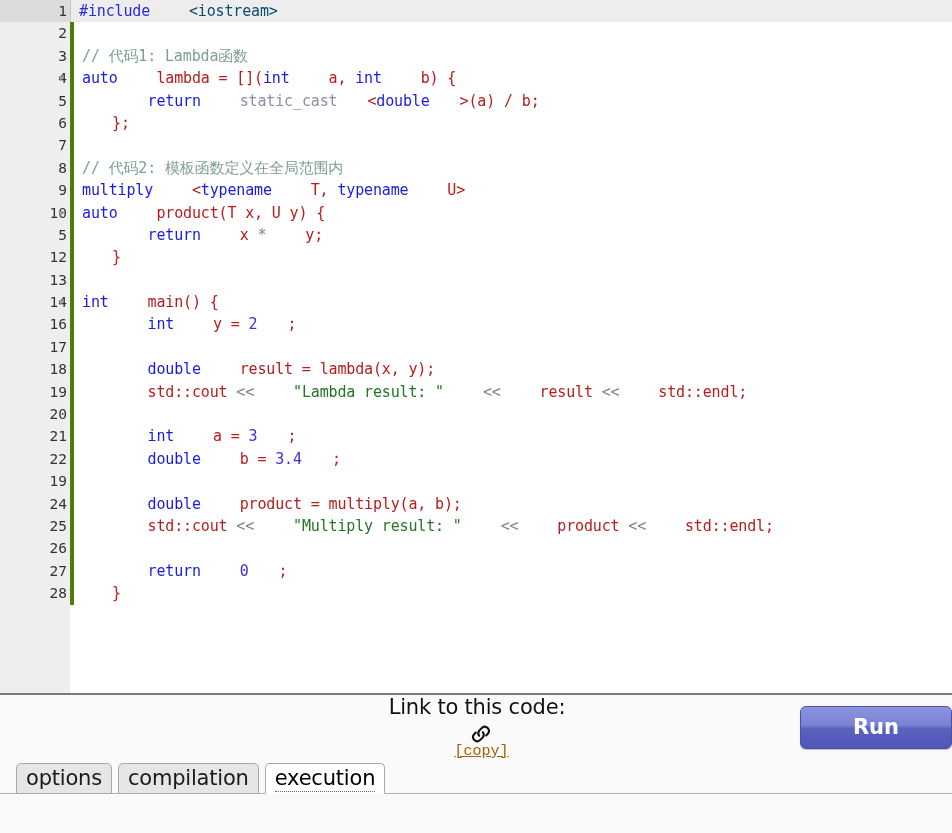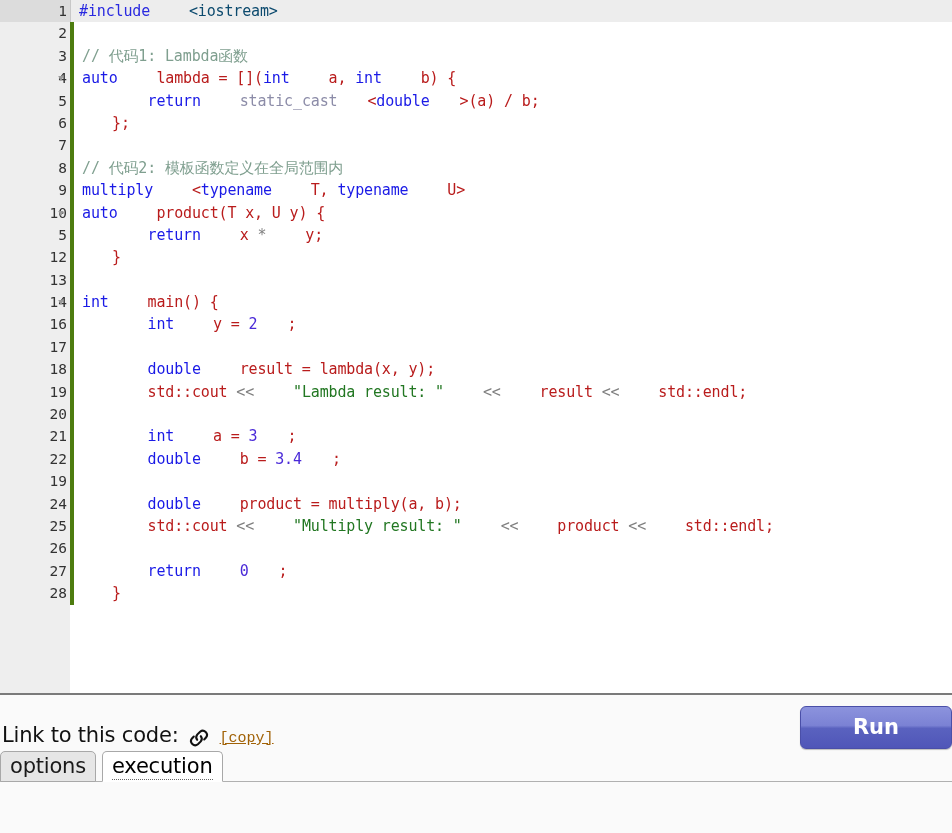--- a/index.html
+++ b/index.html
@@ -107,22 +107,23 @@
     width: 952px;
     height: 140px;
     background: #fafafa;
     border-top: 2px solid #7a7a7a;
     box-sizing: border-box;
   }
   .linkbar {
     position: relative;
     height: 52px;
     display: flex;
-    align-items: flex-end;
+    align-items: center;
     padding-left: 2px;
+    flex-direction: column;
   }
   .linklabel {
     font-family: "DejaVu Sans", sans-serif;
     font-size: 21px;
     color: #111111;
     letter-spacing: -0.2px;
   }
   .chain-icon {
     display: inline-block;
     margin-left: 8px;
@@ -156,22 +157,22 @@
     line-height: 41px;
     box-shadow: 0 1px 1px rgba(0,0,0,0.25);
     cursor: pointer;
     box-sizing: border-box;
   }
 
   
   .tabs {
     position: relative;
     height: 31px;
-    margin-top: 4px;
-    padding-left: 0px;
+    margin-top: 16px;
+    padding-left: 16px;
     display: flex;
     align-items: flex-end;
   }
   .tabs::after {
     content: "";
     position: absolute;
     left: 0;
     right: 0;
     bottom: 0;
     height: 1px;
@@ -268,20 +269,23 @@
 
     <span class="copy-link">[copy]</span>
 
     <div class="run-button">Run</div>
   </div>
 
   <div class="tabs">
     <div class="tab tab-first">
       <span class="tab-inner">options</span>
     </div>
+    <div class="tab">
+      <span class="tab-inner">compilation</span>
+    </div>
     <div class="tab active">
       <span class="tab-inner">execution</span>
     </div>
   </div>
 
   <div class="output">
     <div class="output-line">Lambda result: 2.5</div>
     
   </div>
 </div>

